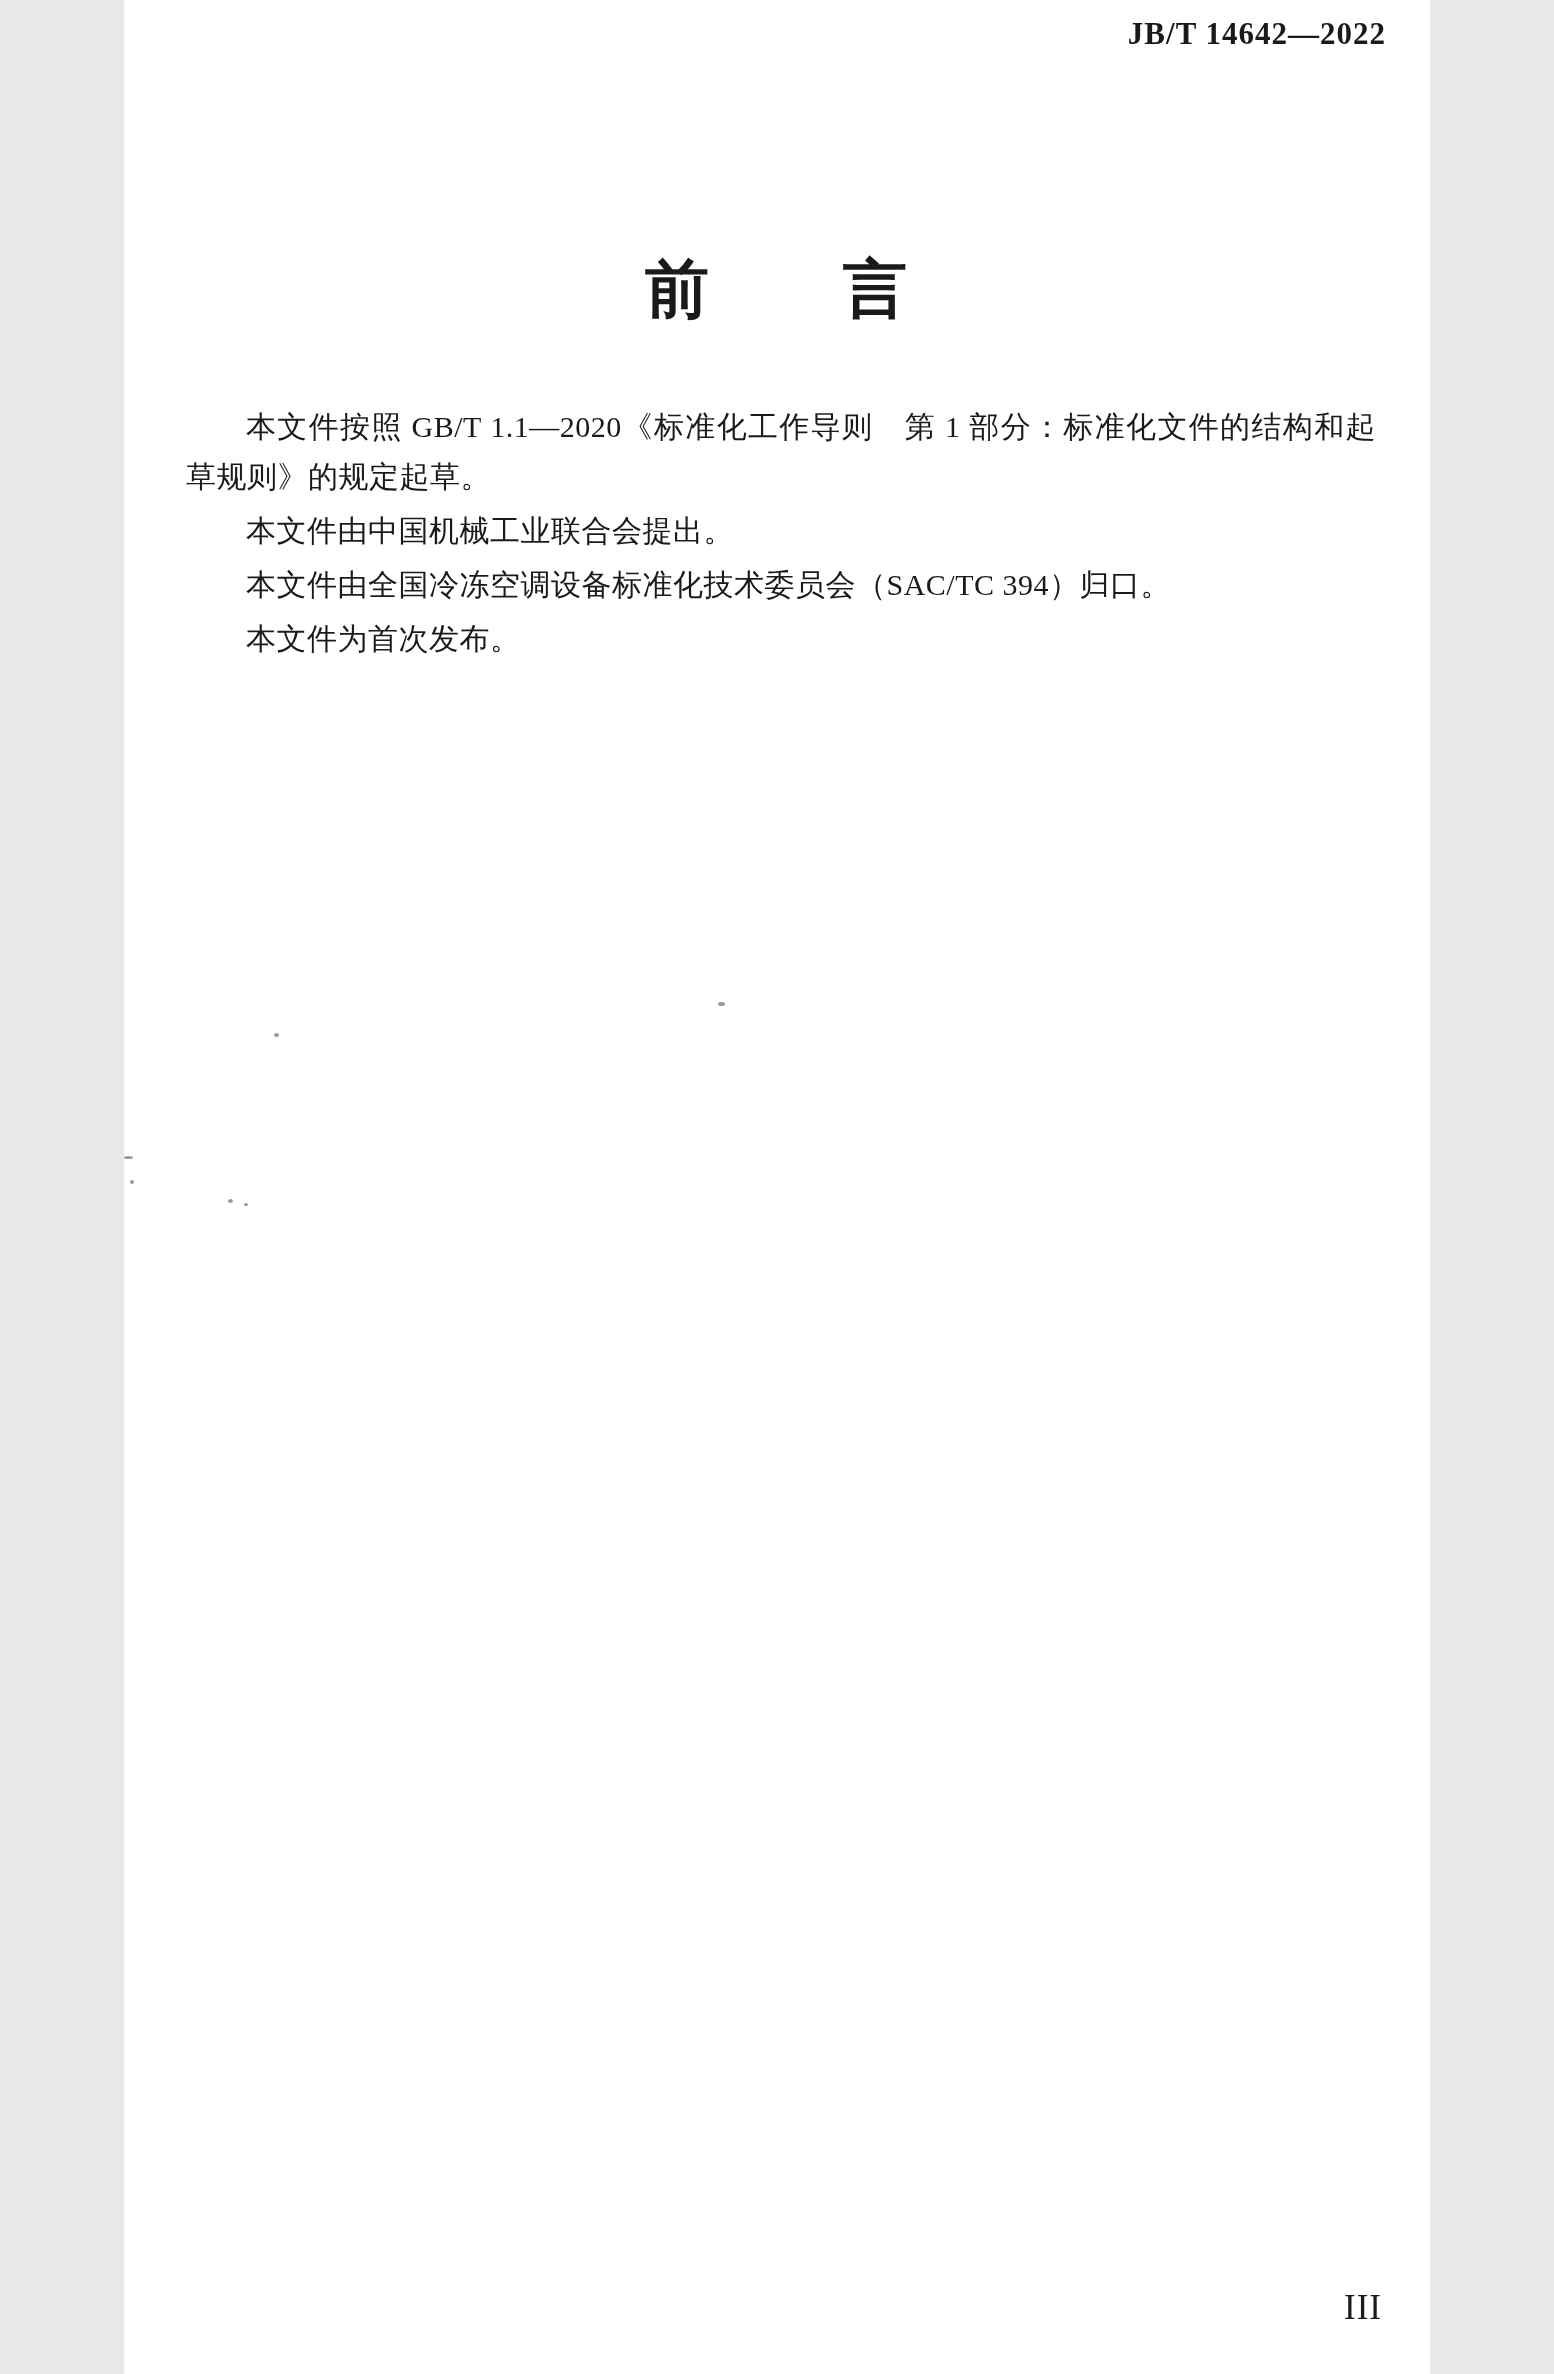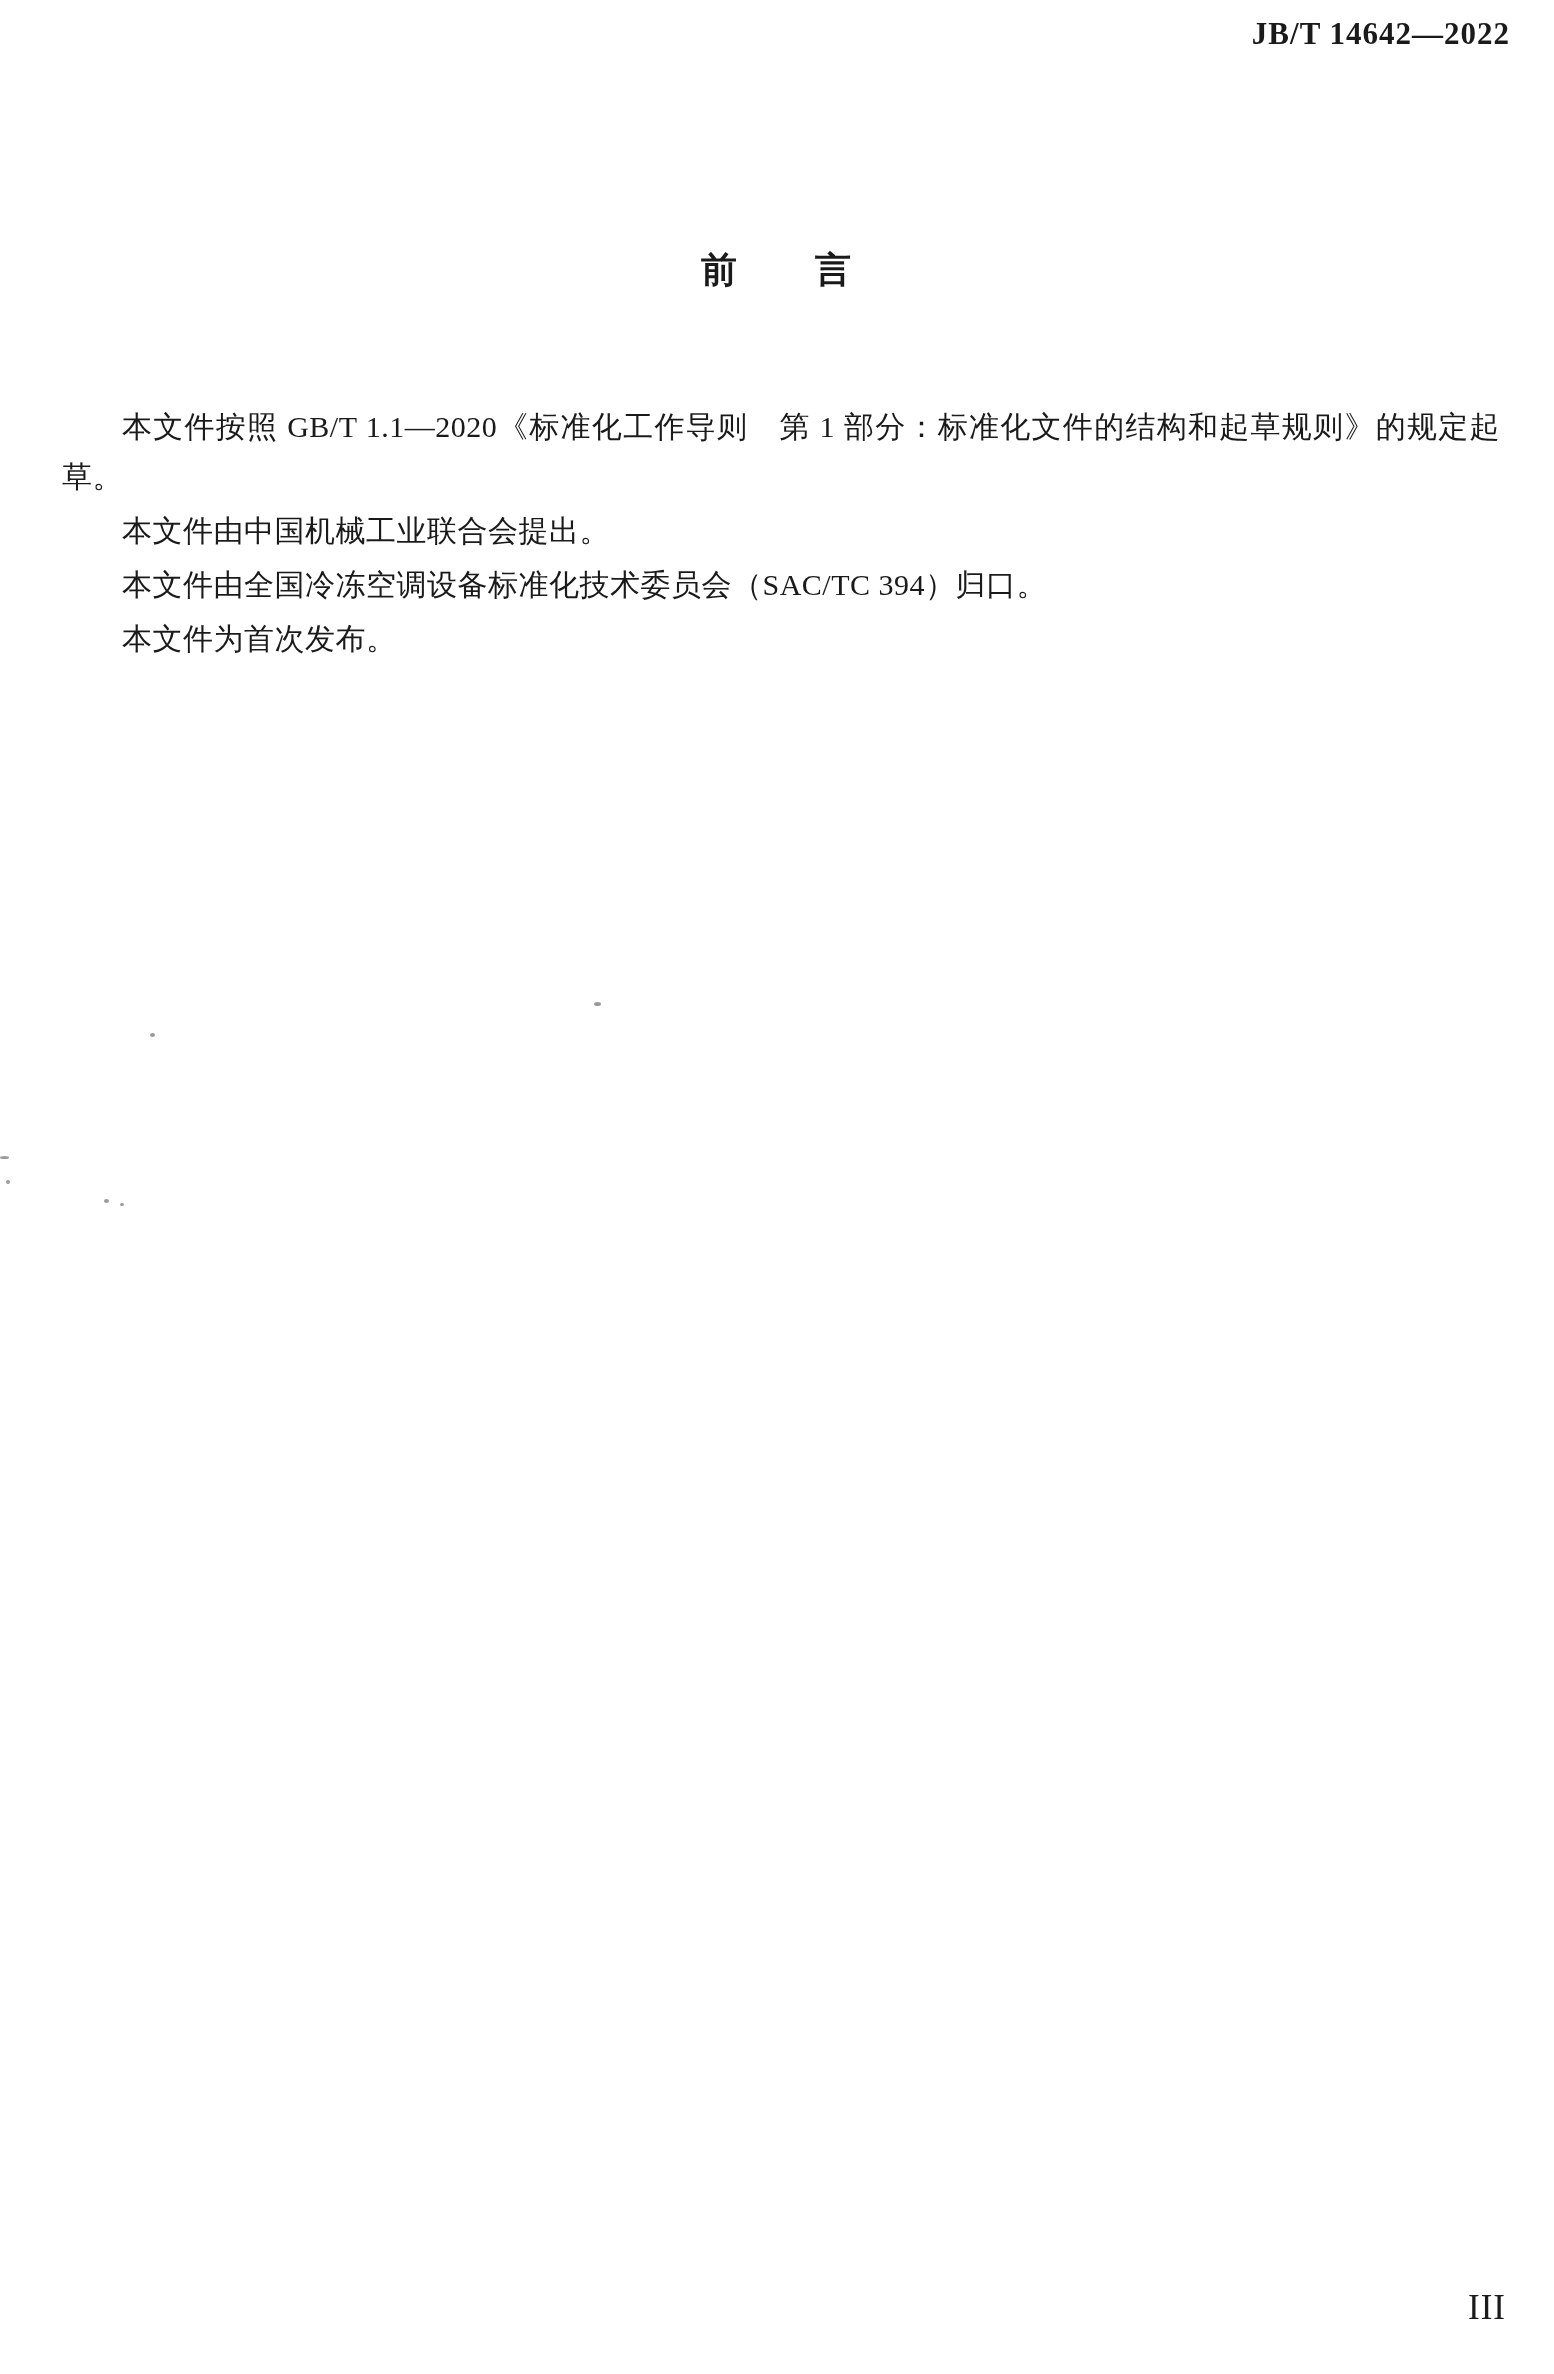--- a/index.html
+++ b/index.html
@@ -1,19 +1,19 @@
 <!DOCTYPE html>
 <html><head>
 <meta charset="utf-8">
 <style>
   * { margin: 0; padding: 0; box-sizing: border-box; }
   html, body { background: #e8e8e8; }
   .page {
     position: relative;
-    width: 1554px;
+    width: 1306px;
     height: 2374px;
     margin: 0 auto;
     background: #ffffff;
     color: #1a1a1a;
     font-family: "Liberation Serif", "DejaVu Serif", serif;
     overflow: hidden;
   }
   .doc-number {
     position: absolute;
     top: 16px;
@@ -22,21 +22,21 @@
     font-weight: bold;
     letter-spacing: 1px;
     font-family: "Liberation Serif", "DejaVu Serif", serif;
   }
   .page-title {
     position: absolute;
     top: 246px;
     left: 0;
     width: 100%;
     text-align: center;
-    font-size: 36px;
+    font-size: 64px;
     font-weight: bold;
     font-family: "Liberation Sans", "DejaVu Sans", sans-serif;
     letter-spacing: 2px;
     white-space: pre;
   }
   .body-text {
     position: absolute;
     top: 398px;
     left: 58px;
     right: 50px;

